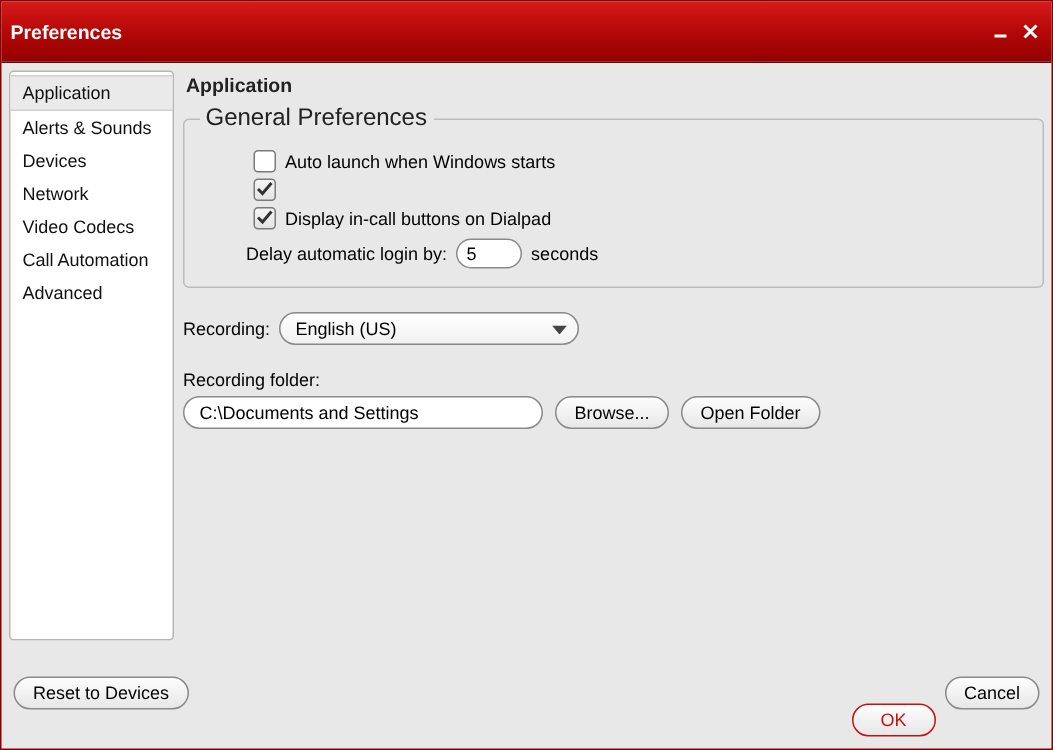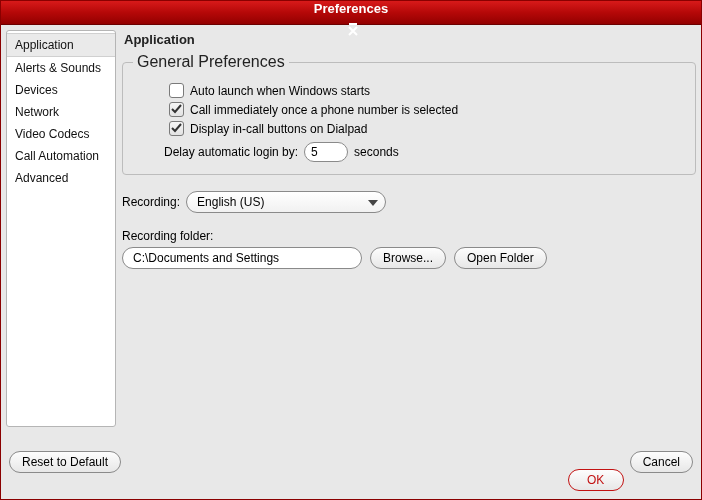--- a/index.html
+++ b/index.html
@@ -5,27 +5,26 @@
   * { box-sizing: border-box; }
   html, body { margin: 0; padding: 0; font-family: Arial, sans-serif; font-size: 12px; }
   .window {
     width: 702px; height: 500px;
     border: 1px solid #8a0000;
     background: #e8e8e8;
     display: flex; flex-direction: column;
     position: relative;
   }
   .titlebar {
-    height: 24px;
+    height: 41px;
     background: linear-gradient(to bottom, #d81a1a 0%, #b50808 50%, #930000 100%);
     color: #fff; font-weight: bold;
     display: flex; align-items: center;
     padding: 0 6px;
     border-bottom: 1px solid #6b0000;
-    flex-direction: column;
   }
   .titlebar .title { flex: 1; font-size: 13px; }
   .titlebar .win-btn {
     width: 16px; height: 16px; margin-left: 4px;
     display: flex; align-items: center; justify-content: center;
     cursor: pointer; color: #fff; font-weight: bold;
   }
   .body {
     flex: 1; display: flex; padding: 5px 5px 0 5px; gap: 6px;
     overflow: hidden;
@@ -151,21 +150,20 @@
           </span>
           <span>Auto launch when Windows starts</span>
         </div>
 
         <div class="check-row">
           <span class="chk checked">
             <svg width="11" height="11" viewBox="0 0 11 11">
                 <path d="M1 5 L4 8 L10 1" stroke="#333" stroke-width="2" fill="none"></path>
               </svg>
           </span>
-          <span>Call immediately once a phone number is selected</span>
         </div>
 
         <div class="check-row">
           <span class="chk checked">
             <svg width="11" height="11" viewBox="0 0 11 11">
                 <path d="M1 5 L4 8 L10 1" stroke="#333" stroke-width="2" fill="none"></path>
               </svg>
           </span>
           <span>Display in-call buttons on Dialpad</span>
         </div>
@@ -197,20 +195,20 @@
           <input class="path-input" type="text" value="C:\Documents and Settings" style="">
           <button class="btn">Browse...</button>
           <button class="btn">Open Folder</button>
         </div>
       </div>
 
     </div>
   </div>
 
   <div class="footer">
-    <button class="btn">Reset to Default</button>
+    <button class="btn">Reset to Devices</button>
     <span class="spacer"></span>
     <button class="btn primary">OK</button>
     <span style="width:6px"></span>
     <button class="btn std">Cancel</button>
   </div>
 
 </div>
 
 </body></html>

